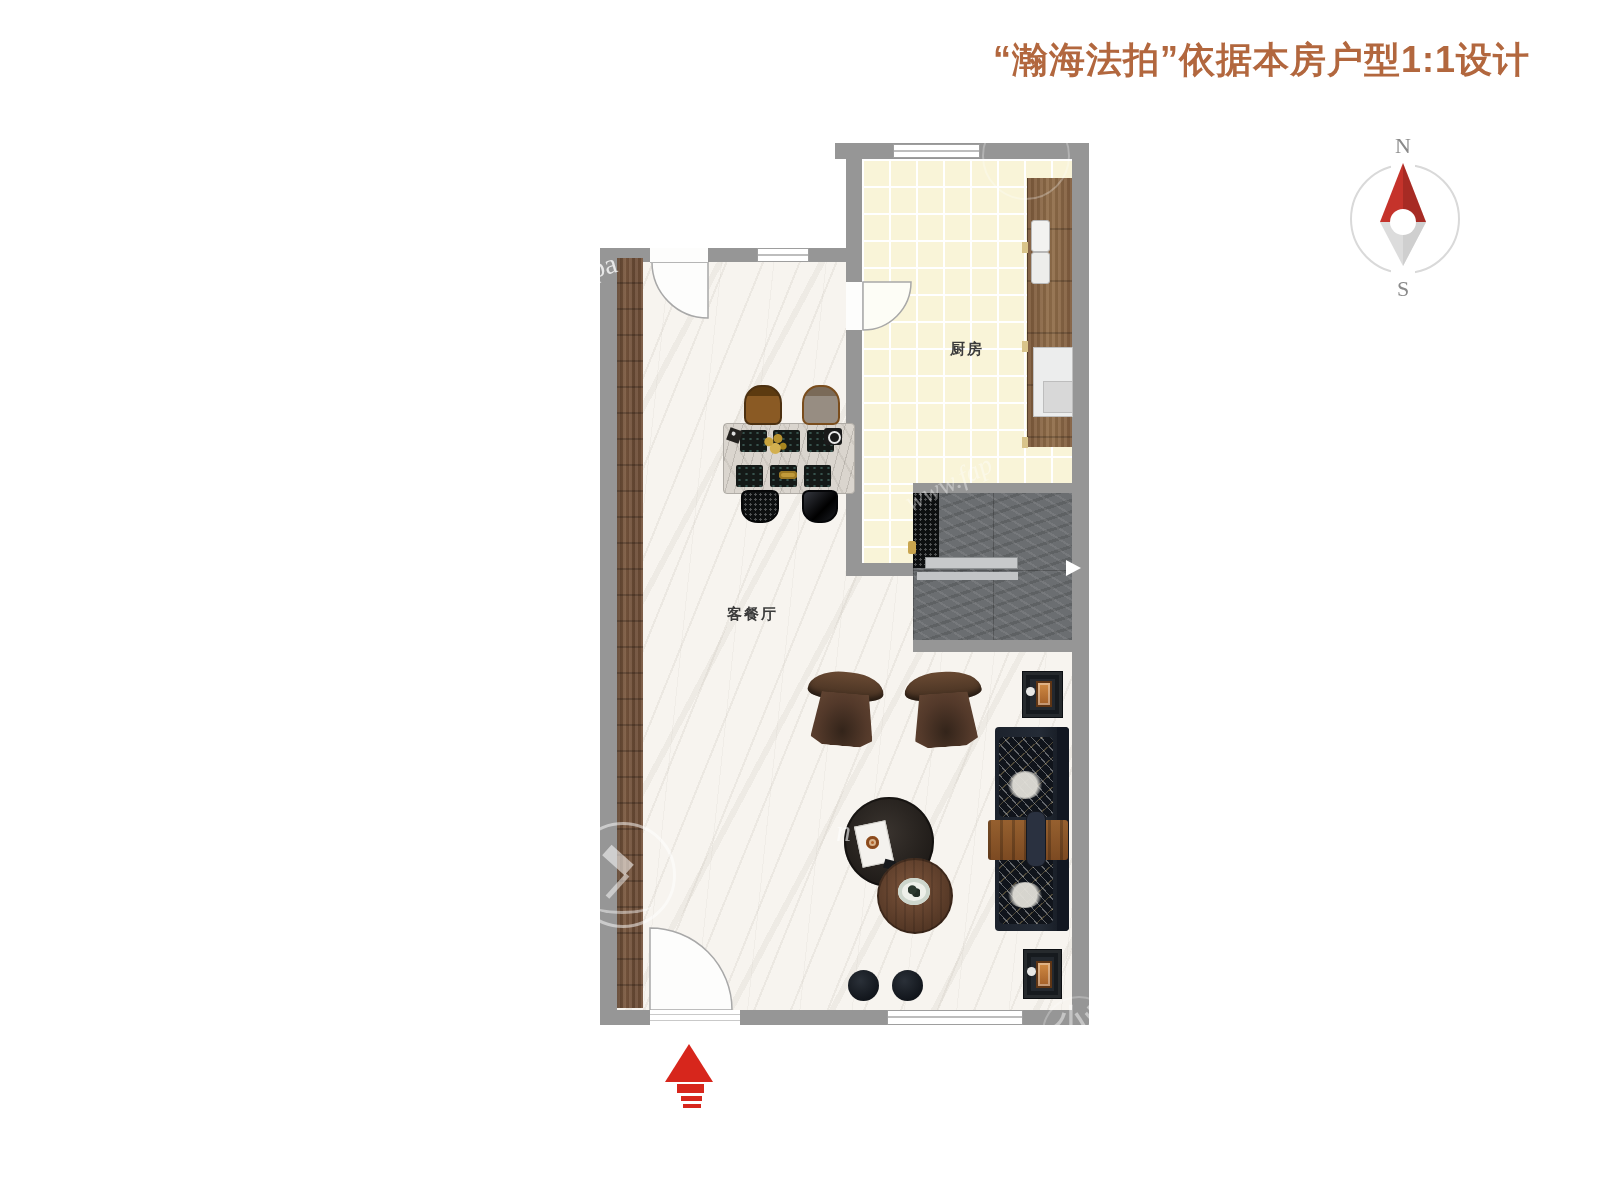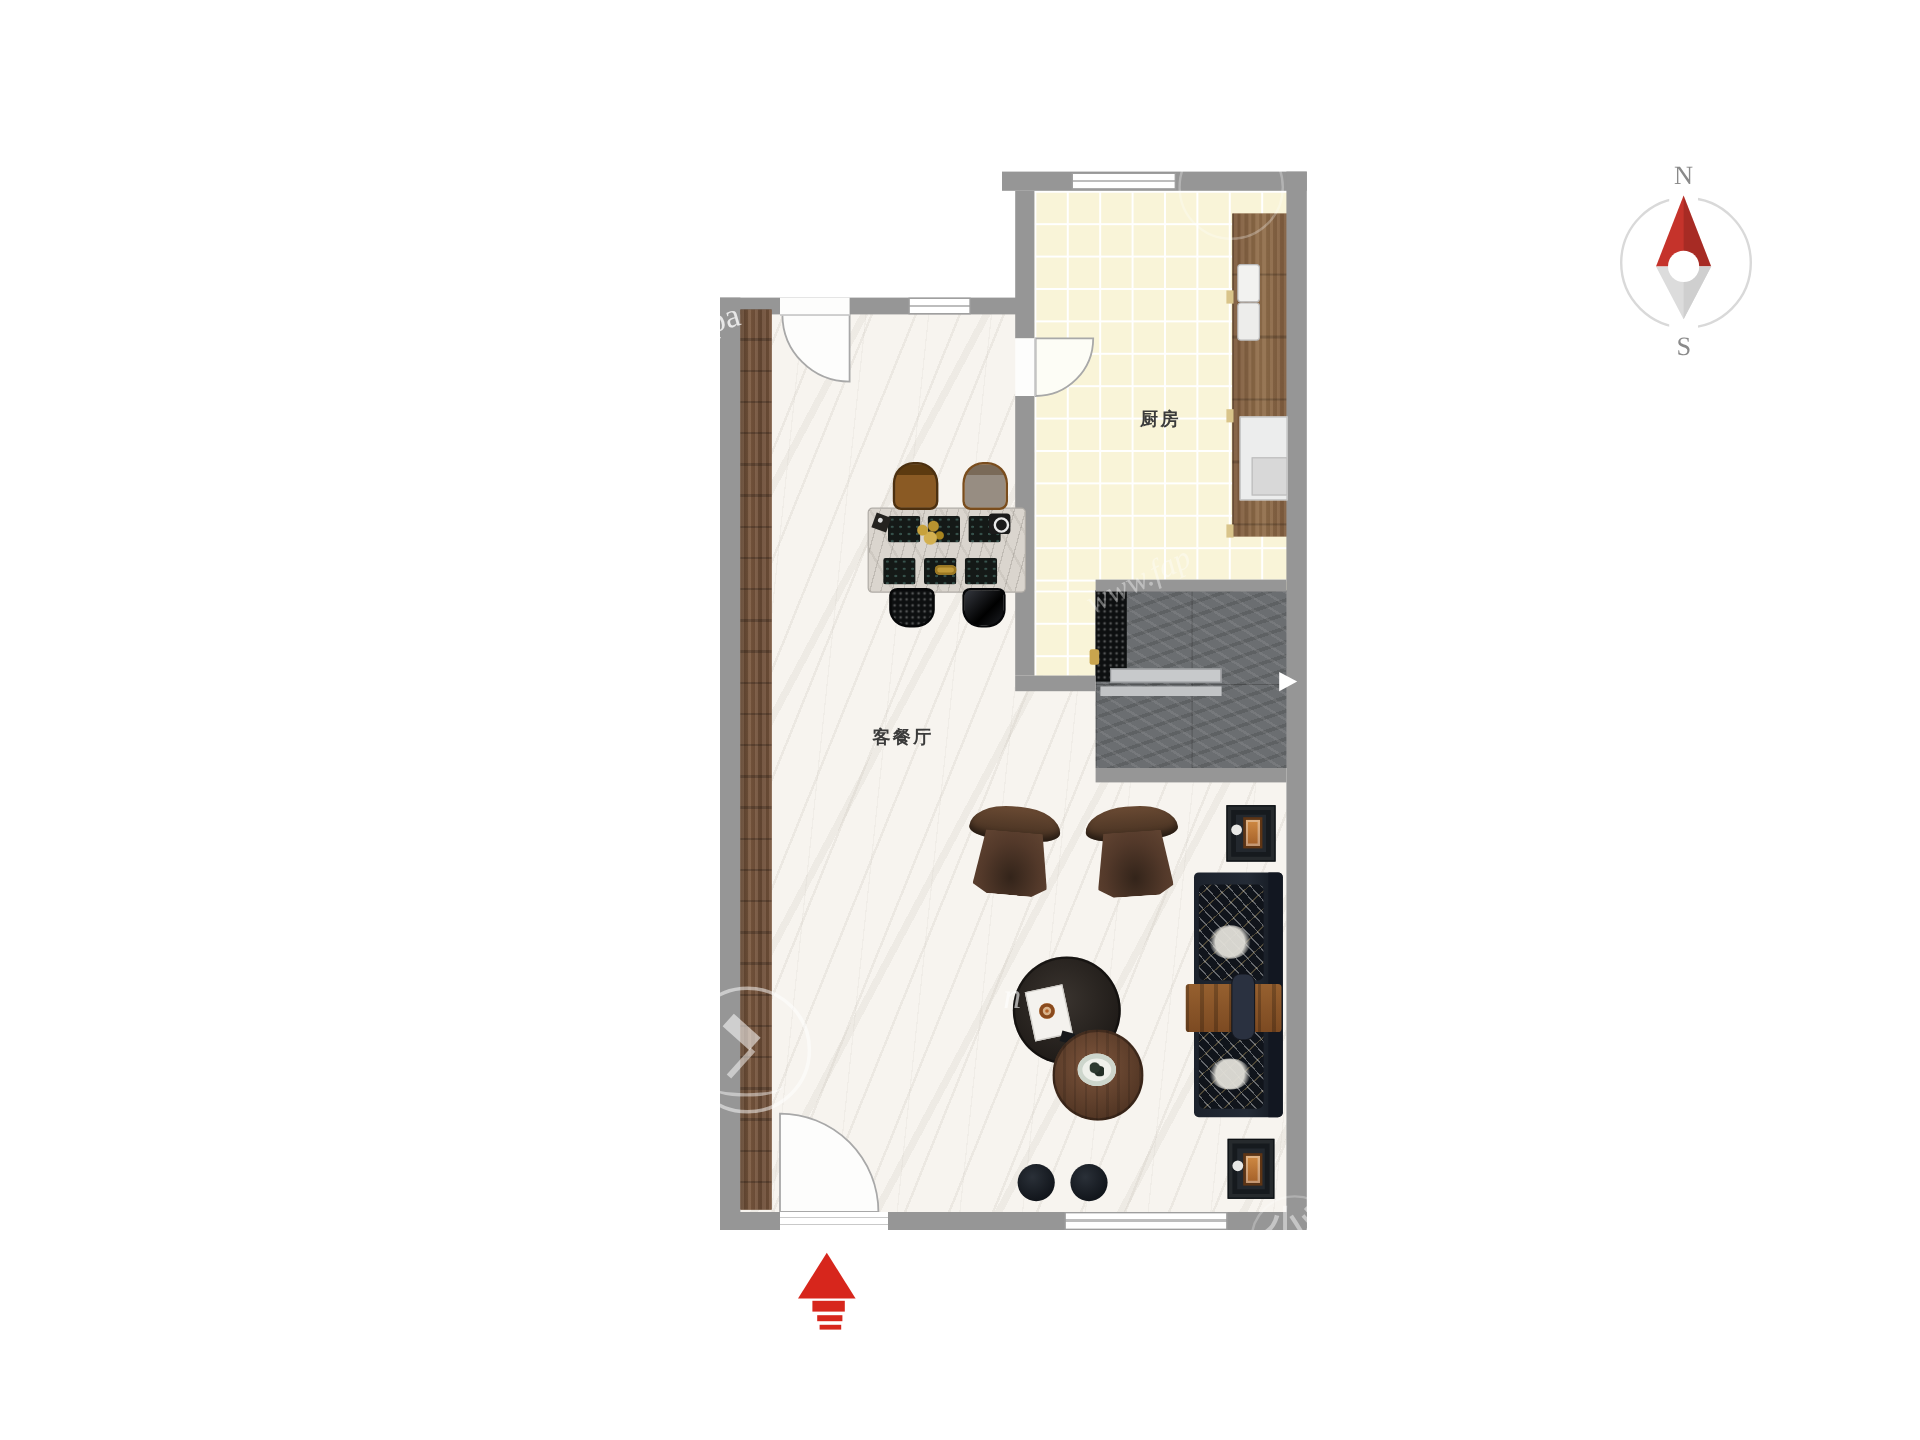--- a/index.html
+++ b/index.html
@@ -65,20 +65,21 @@
   .wm{position:absolute;z-index:8;pointer-events:none;}
   .speck{background-color:#0d0f10;background-image:radial-gradient(rgba(255,255,255,.28) 1px,transparent 1.4px);
     background-size:5px 5px;}
   .compass-letter{position:absolute;font-family:"Liberation Serif",serif;color:#8a8a8a;font-size:22px;}
 </style>
 </head>
 <body>
 
 <div id="canvas">
 
+  <div class="abs" style="right:70px;top:36px;font-size:36px;font-weight:bold;color:#b2673e;white-space:nowrap;letter-spacing:1px;">“瀚海法拍”依据本房户型1:1设计</div>
 
   <div class="abs" style="left:1335px;top:128px;width:140px;height:180px;">
     <div class="compass-letter" style="left:60px;top:5px;">N</div>
     <div style="position:absolute;left:15px;top:36px;width:106px;height:106px;border:2px solid #d9d9d9;border-radius:50%;"></div>
     <div style="position:absolute;left:56px;top:30px;width:24px;height:13px;background:#fff;"></div>
     <div style="position:absolute;left:56px;top:136px;width:24px;height:12px;background:#fff;"></div>
     <svg style="position:absolute;left:38px;top:32px;" width="60" height="110" viewBox="0 0 60 110">
       <polygon points="30,3 7,62 53,62" fill="#c5332b"></polygon>
       <polygon points="30,3 30,62 53,62" fill="rgba(0,0,0,.15)"></polygon>
       <polygon points="7,62 53,62 30,106" fill="#dcdcdc"></polygon>

